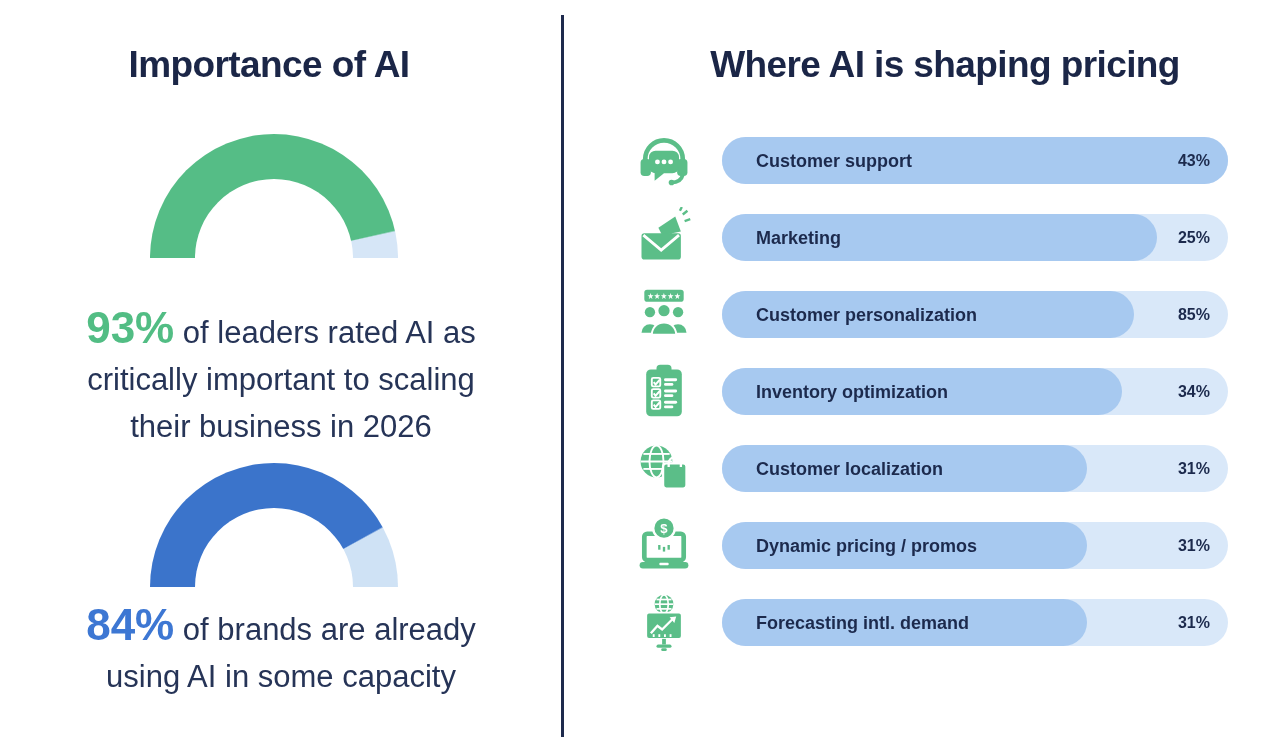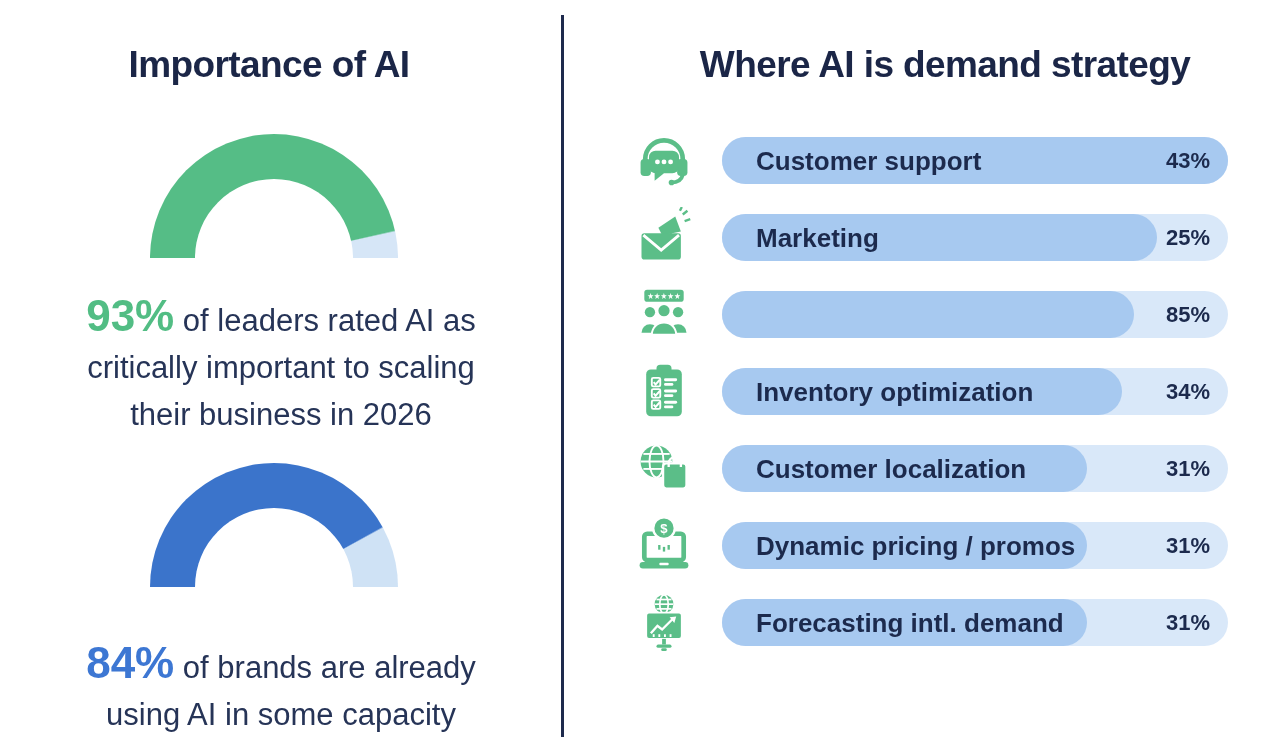--- a/index.html
+++ b/index.html
@@ -15,33 +15,33 @@
   .right-title{left:62px;top:44px;width:640px;text-align:center;}
 
   .gauge{position:absolute;width:248px;height:124px;border-radius:248px 248px 0 0;}
   .gauge::after{content:"";position:absolute;left:45px;top:45px;width:158px;height:79px;
                 background:#fff;border-radius:158px 158px 0 0;}
   .gauge1{left:150px;top:134px;}
   .gauge2{left:150px;top:463px;}
 
   .stat{position:absolute;left:11px;width:540px;text-align:center;color:#263457;
         font-size:31px;line-height:47px;}
-  .stat1{top:292px;}
-  .stat2{top:601px;margin-top:38px;}
+  .stat1{top:304px;}
+  .stat2{top:601px;}
   .stat-num{font-weight:700;font-size:44px;}
 
   .rows{position:absolute;left:0;top:137px;width:717px;display:flex;flex-direction:column;gap:30px;}
   .row{position:relative;height:47px;}
   .icon{position:absolute;left:71px;top:-7px;width:60px;height:60px;}
   .track{position:absolute;left:159px;top:0;width:506px;height:47px;background:#D9E8F9;border-radius:23.5px;}
   .fill{position:absolute;left:0;top:0;height:47px;background:#A7C9F0;border-radius:23.5px;}
   .bar-label{position:absolute;left:193px;top:0;height:47px;line-height:48px;font-weight:700;
-             font-size:26px;color:#1C2A4D;white-space:nowrap;}
+             font-size:18px;color:#1C2A4D;white-space:nowrap;}
   .bar-pct{position:absolute;right:70px;top:0;height:47px;line-height:48px;font-weight:700;
-           font-size:22px;color:#1C2A4D;}
+           font-size:16px;color:#1C2A4D;}
 </style>
 </head>
 <body>
 
 <div class="canvas">
 
   <div class="divider"></div>
 
   <div class="left-panel">
     <div class="panel-title left-title">Importance of AI</div>
@@ -58,21 +58,21 @@
     <div class="gauge gauge2" style="background: conic-gradient(from 270deg at 50% 100%, rgb(59, 116, 203) 0deg, rgb(59, 116, 203) 150.8deg, rgb(207, 226, 245) 151.6deg, rgb(207, 226, 245) 180deg, transparent 180deg, transparent 360deg);"></div>
 
     <div class="stat stat2">
       <div><span class="stat-num" style="color: rgb(61, 119, 211);">84%</span>
         <span>of brands are already</span></div>
       <div>using AI in some capacity</div>
     </div>
   </div>
 
   <div class="right-panel">
-    <div class="panel-title right-title">Where AI is demand strategy</div>
+    <div class="panel-title right-title">Where AI is shaping pricing</div>
 
     <div class="rows">
 
       <div class="row">
         <svg class="icon" viewBox="0 0 64 64">
           <path d="M12 36 v-5 a20 20 0 0 1 40 0 v5" fill="none" stroke="#5BBE88" stroke-width="5"></path>
           <rect x="7" y="31" width="11" height="18" rx="4" fill="#5BBE88"></rect>
           <rect x="46" y="31" width="11" height="18" rx="4" fill="#5BBE88"></rect>
           <rect x="16" y="22" width="32" height="24" rx="7" fill="#5BBE88"></rect>
           <path d="M22 44 v10 l10 -8 z" fill="#5BBE88"></path>
@@ -115,20 +115,21 @@
           <circle cx="17" cy="30" r="5.5" fill="#5BBE88"></circle>
           <path d="M8 52 a9 9 0 0 1 18 0 z" fill="#5BBE88"></path>
           <circle cx="47" cy="30" r="5.5" fill="#5BBE88"></circle>
           <path d="M38 52 a9 9 0 0 1 18 0 z" fill="#5BBE88"></path>
           <circle cx="32" cy="28.5" r="7" fill="#5BBE88" stroke="#fff" stroke-width="2"></circle>
           <path d="M19 54 a13 13 0 0 1 26 0 z" fill="#5BBE88" stroke="#fff" stroke-width="2"></path>
         </svg>
         <div class="track">
           <div class="fill" style="width: 81.4%;"></div>
         </div>
+        <div class="bar-label">Customer personalization</div>
         <div class="bar-pct">85%</div>
       </div>
 
       <div class="row">
         <svg class="icon" viewBox="0 0 64 64">
           <rect x="24" y="4" width="16" height="9" rx="4" fill="#5BBE88"></rect>
           <rect x="13" y="9" width="38" height="50" rx="5" fill="#5BBE88"></rect>
           <g stroke="#fff" stroke-width="2" fill="none">
             <rect x="19" y="18" width="9" height="9" rx="1.5"></rect>
               <path d="M21 22.5 l2 2.5 l4.5 -5"></path>

